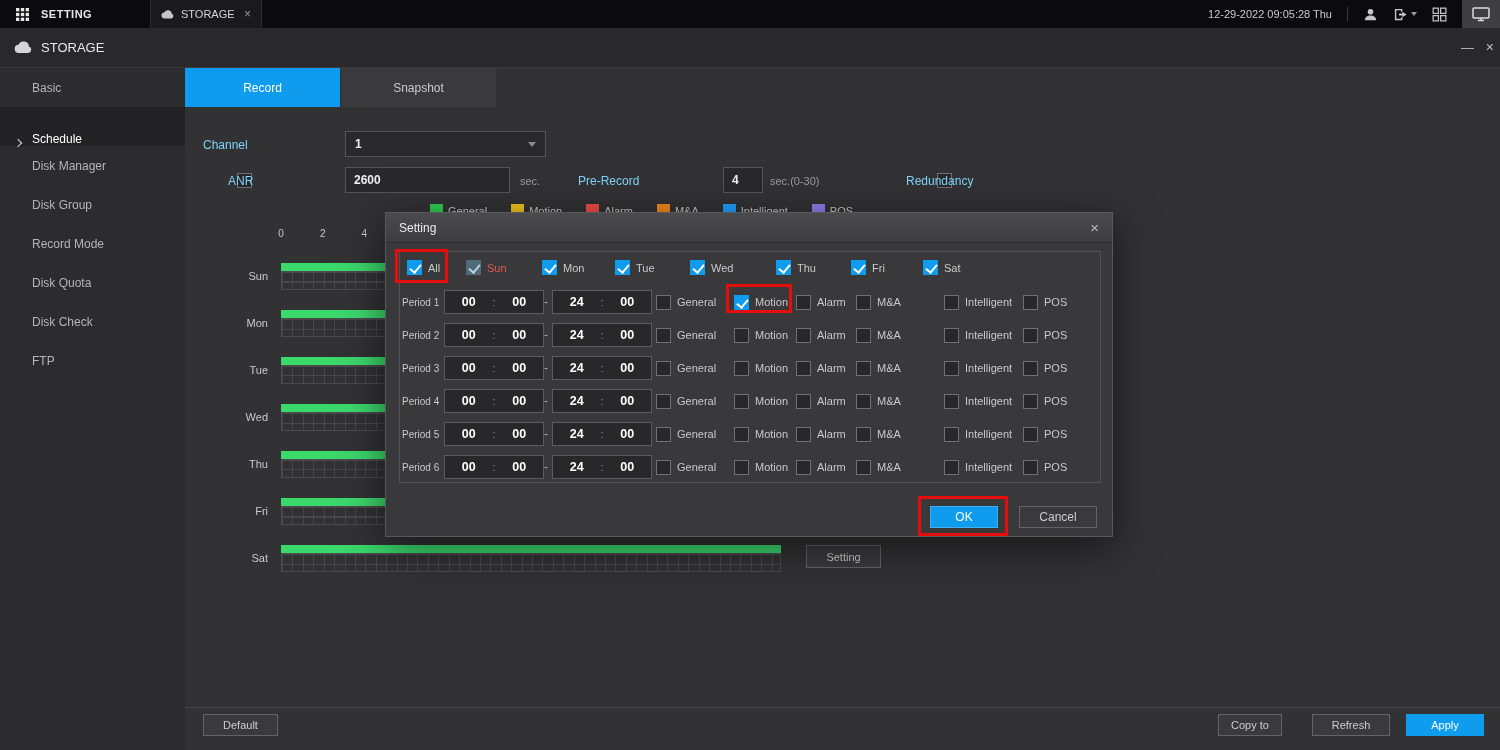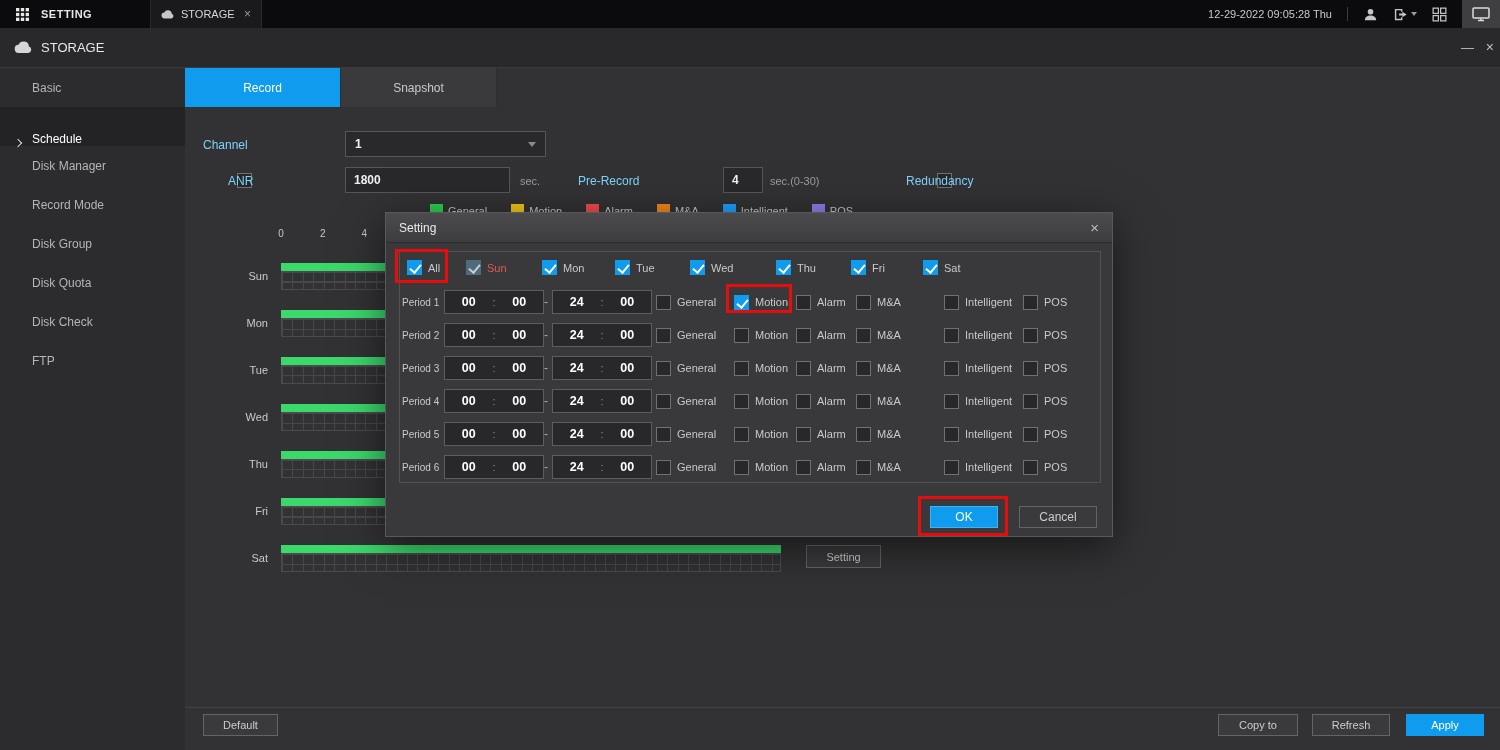--- a/index.html
+++ b/index.html
@@ -171,24 +171,24 @@
         <span class="sb-label">Basic</span>
       </div>
       <div class="sb-item selected">
         <span class="sb-arrow"></span>
         <span class="sb-label">Schedule</span>
       </div>
       <div class="sb-item">
         <span class="sb-label">Disk Manager</span>
       </div>
       <div class="sb-item">
+        <span class="sb-label">Disk Group</span>
+      </div>
+      <div class="sb-item">
         <span class="sb-label">Record Mode</span>
-      </div>
-      <div class="sb-item">
-        <span class="sb-label">Disk Group</span>
       </div>
       <div class="sb-item">
         <span class="sb-label">Disk Quota</span>
       </div>
       <div class="sb-item">
         <span class="sb-label">Disk Check</span>
       </div>
       <div class="sb-item">
         <span class="sb-label">FTP</span>
       </div>
@@ -202,21 +202,21 @@
 
     <span class="lbl" style="left:203px;top:138px">Channel</span>
     <div class="dropdown">
       <span class="dd-value">1</span>
       <span class="dd-caret"></span>
     </div>
 
     <span class="cb abs" style="left:203px;top:173px"></span>
     <span class="lbl" style="left:228px;top:174px">ANR</span>
     <div class="input" style="left:345px;top:167px;width:165px">
-        <span>1800</span>
+        <span>2600</span>
       </div>
     <span class="lbl dim" style="left:520px;top:175px">sec.</span>
     <span class="lbl" style="left:578px;top:174px">Pre-Record</span>
     <div class="input" style="left:723px;top:167px;width:40px">
         <span>4</span>
       </div>
     <span class="lbl dim" style="left:770px;top:175px">sec.(0-30)</span>
     <span class="cb abs" style="left:884px;top:173px"></span>
     <span class="lbl" style="left:906px;top:174px">Redundancy</span>
 
@@ -287,21 +287,21 @@
         <div class="day-cells" style="top: 506px;"></div>
         <div class="btn sched-setting" style="top: 498px;">Setting</div>
         <div class="day-label" style="top: 552px;">Sat</div>
         <div class="day-bar" style="top: 545px; left: 281px; width: 500px; background: rgb(59, 216, 108);"></div>
         <div class="day-cells" style="top: 553px;"></div>
         <div class="btn sched-setting" style="top: 545px;">Setting</div>
       </div>
 
     <div class="hsep"></div>
     <div class="btn" style="left:203px;top:714px;width:75px">Default</div>
-    <div class="btn" style="left:1218px;top:714px;width:80px">Copy to</div>
+    <div class="btn" style="left:1218px;top:714px;width:64px">Copy to</div>
     <div class="btn" style="left:1312px;top:714px;width:78px">Refresh</div>
     <div class="btn primary" style="left:1406px;top:714px;width:78px">Apply</div>
   </div>
 
   <div class="modal">
     <div class="modal-title">
       <span>Setting</span>
       <span class="modal-close">×</span>
     </div>
     <div class="modal-frame"></div>

